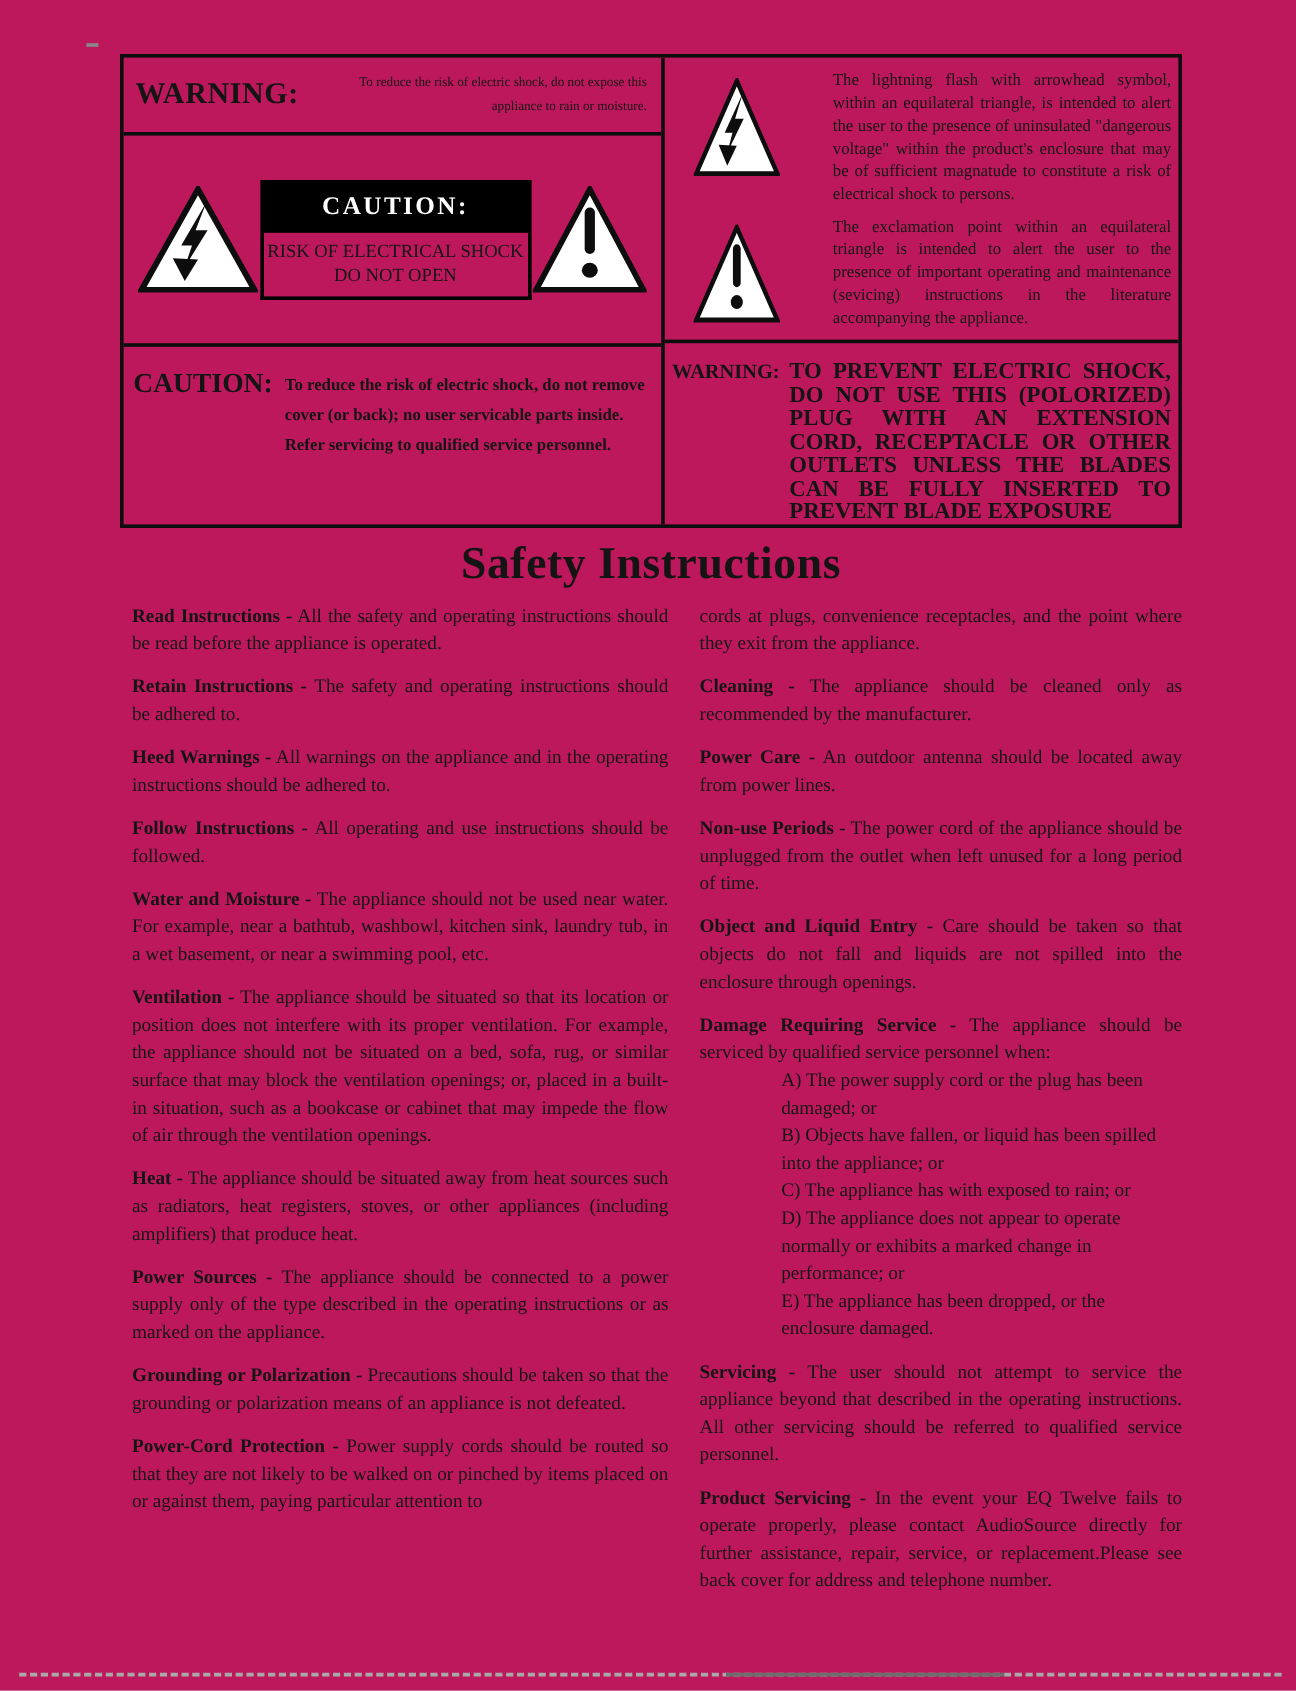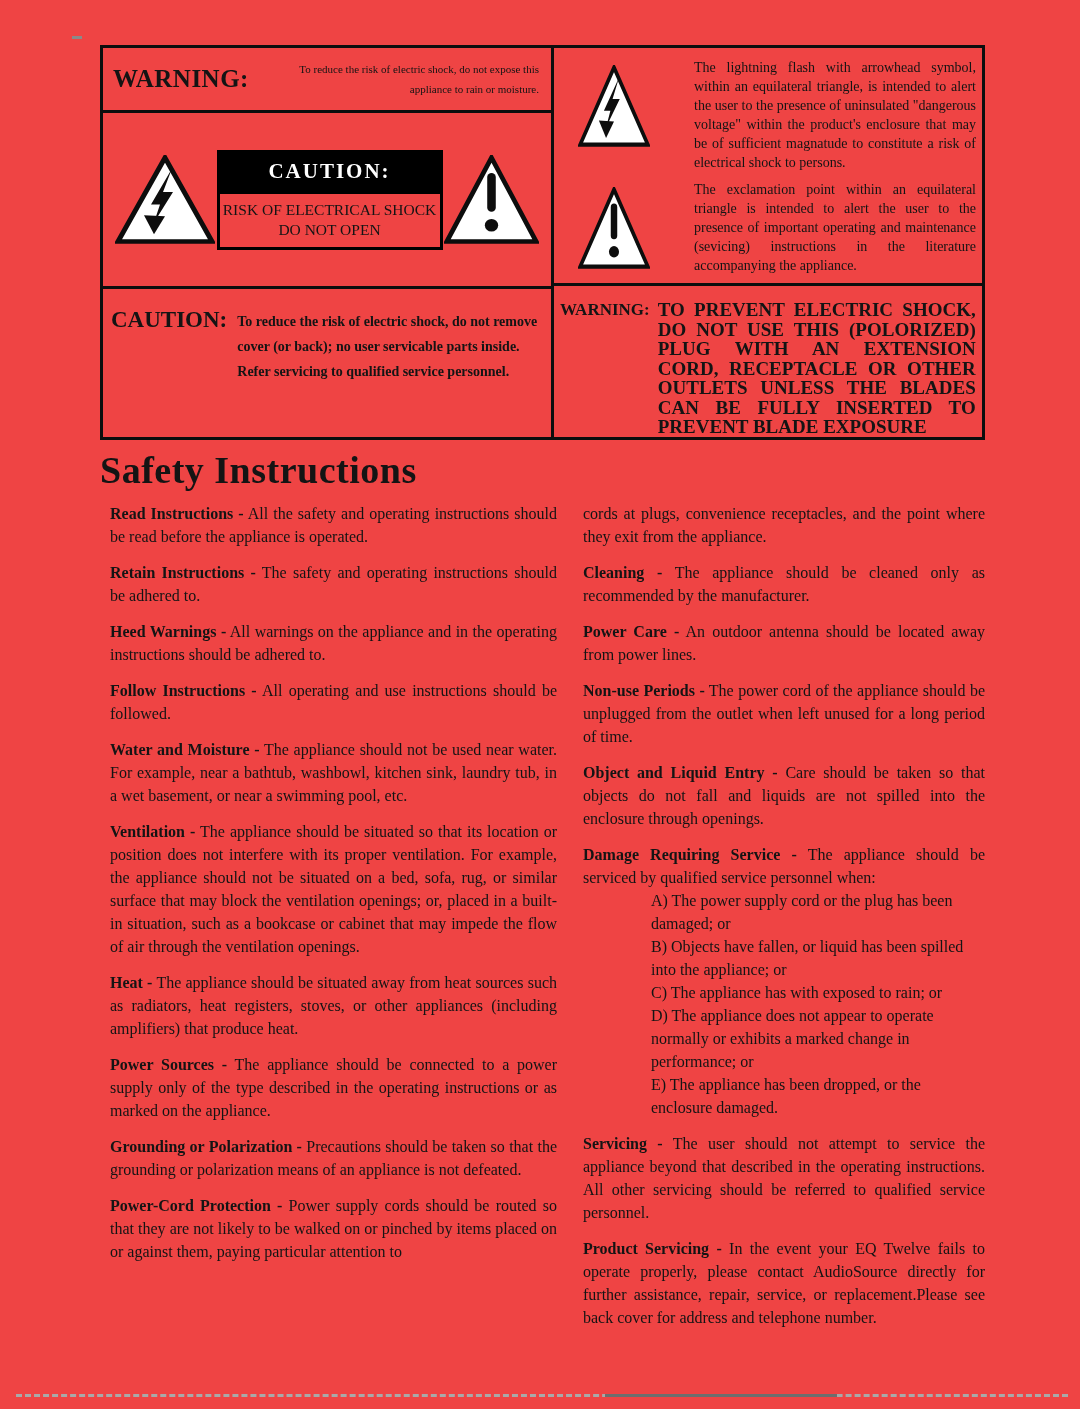--- a/index.html
+++ b/index.html
@@ -1,19 +1,19 @@
 <!DOCTYPE html>
 <html><head>
 <meta charset="utf-8">
 <style>
   html,body { margin:0; padding:0; background:#e8e8e8; }
   .sheet {
     position:relative;
     width:1080px; height:1409px;
-    background:#ef4444;
+    background:#be185d;
     color:#141414;
     font-family:"Liberation Serif","DejaVu Serif",serif;
     overflow:hidden;
     box-sizing:border-box;
     padding:45px 95px 0 100px;
   }
   .speck { position:absolute; left:72px; top:36px; width:10px; height:3px; background:#8a8a8a; }
 
   
   .warnbox { display:flex; width:879px; border:3px solid #0d0d0d; }
@@ -38,21 +38,21 @@
   .wb-tr { height:238px; border-bottom:3px solid #0d0d0d; padding:10px 6px 0 24px; box-sizing:border-box; }
   .tr-row { display:flex; margin-bottom:8px; }
   .tr-icon { flex:none; width:80px; display:flex; justify-content:flex-start; margin-top:7px; }
   .tr-text { margin:0 0 0 36px; width:282px; font-size:14px; line-height:19px; text-align:justify; }
 
   .wb-br { flex:1; display:flex; align-items:flex-start; padding:14px 6px 0 6px; }
   .wb-label3 { font-size:17px; font-weight:bold; white-space:nowrap; }
   .wb-br-text { font-weight:bold; font-size:19px; line-height:19.5px; width:318px; padding-left:8px; text-align:justify; }
 
   
-  .title { margin:8px 0 10px; font-size:38px; font-weight:bold; letter-spacing:.5px; }
+  .title { margin:8px 0 10px; text-align:center; font-size:38px; font-weight:bold; letter-spacing:.5px; }
 
   
   .cols { display:flex; margin-left:10px; }
   .col-left  { width:447px; }
   .col-right { width:402px; margin-left:26px; }
   .para { margin:0 0 13px 0; }
   .lead { margin:0; font-size:16px; line-height:23px; text-align:justify; }
   .pt { font-weight:bold; }
   .subitem { margin:0 0 0 68px; font-size:16px; line-height:23px; }
 

